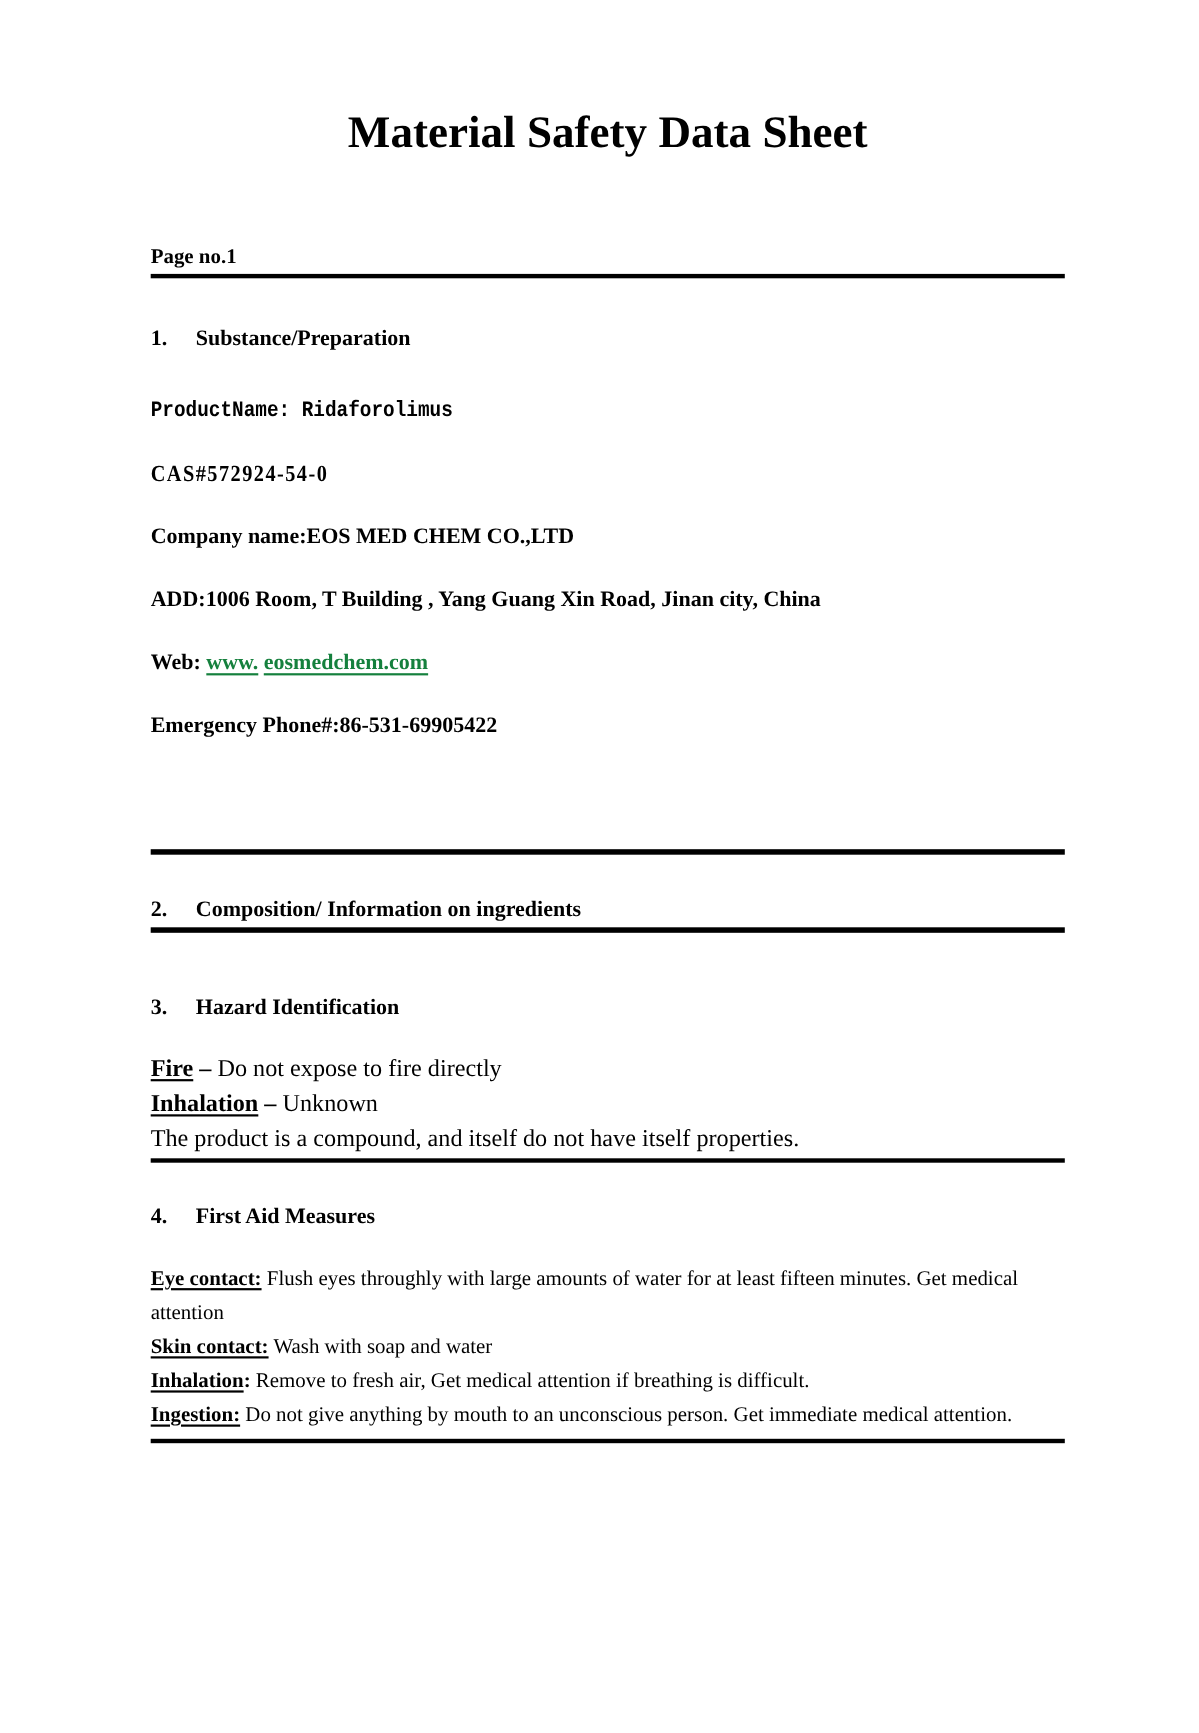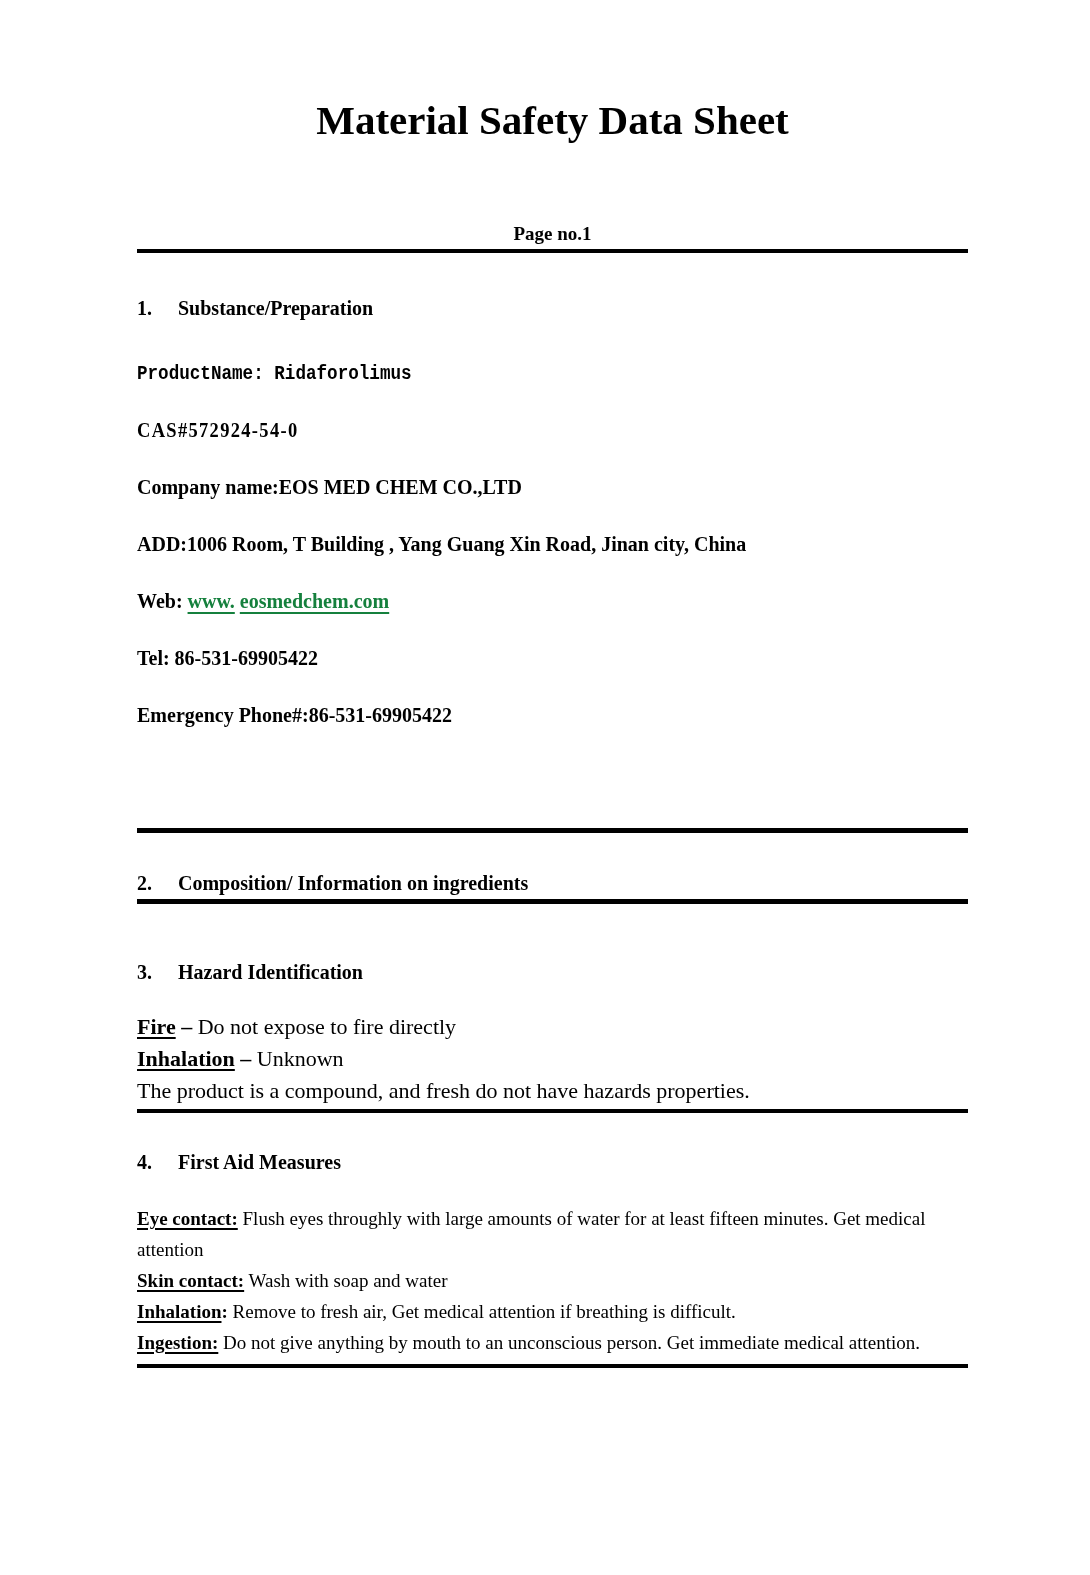--- a/index.html
+++ b/index.html
@@ -25,21 +25,20 @@
     font-size: 41px;
     line-height: 48px;
     font-weight: bold;
     text-align: center;
   }
   .page-label {
     margin: 78px 0 0;
     font-size: 19px;
     line-height: 24px;
     font-weight: bold;
-    text-align: center;
   }
 
   .rule { height: 4px; background: #000000; }
   .rule-thick { height: 5px; }
   .rule-after-pagelabel { margin-top: 3px; }
   .rule-sec1-end { margin-top: 100px; }
   .rule-sec2-end { margin-top: 3px; }
   .rule-sec3-end { margin-top: 2px; }
   .rule-sec4-end { margin-top: 6px; }
 
@@ -100,38 +99,37 @@
     <p class="contact-line first"><span class="condensed">ProductName: Ridaforolimus</span></p>
 
     <p class="contact-line"><span class="condensed cas-text">CAS#572924-54-0</span></p>
 
     <p class="contact-line">Company name:EOS MED CHEM CO.,LTD</p>
 
     <p class="contact-line">ADD:1006 Room, T Building , Yang Guang Xin Road, Jinan city, China</p>
 
     <p class="contact-line"><span>Web:</span> <a class="weblink" href="#"><span class="u">www.</span><span class="u u2">eosmedchem.com</span></a></p>
 
-    <p class="contact-line">Tel: 86-531-69905422</p>
 
     <p class="contact-line">Emergency Phone#:86-531-69905422</p>
 
     <div class="rule rule-thick rule-sec1-end"></div>
 
     <div class="sec-heading sec2-heading"><span class="sec-num">2.</span><span>Composition/ Information on ingredients</span></div>
 
 
     <div class="rule rule-thick rule-sec2-end"></div>
 
     <div class="sec-heading sec3-heading"><span class="sec-num">3.</span><span>Hazard Identification</span></div>
 
     <p class="hazard-line first"><span class="lbl">Fire</span> <span class="sep">–</span> <span>Do not expose to fire directly</span></p>
 
     <p class="hazard-line"><span class="lbl">Inhalation</span> <span class="sep">–</span> <span>Unknown</span></p>
 
-    <p class="hazard-line">The product is a compound, and fresh do not have hazards properties.</p>
+    <p class="hazard-line">The product is a compound, and itself do not have itself properties.</p>
 
     <div class="rule rule-sec3-end"></div>
 
     <div class="sec-heading sec4-heading"><span class="sec-num">4.</span><span>First Aid Measures</span></div>
 
     <p class="fa-line first"><span class="lbl">Eye contact:</span><span class="sfx"></span> <span>Flush eyes throughly with large amounts of water for at least fifteen minutes. Get medical attention</span></p>
 
     <p class="fa-line"><span class="lbl">Skin contact:</span><span class="sfx"></span> <span>Wash with soap and water</span></p>
 
     <p class="fa-line"><span class="lbl">Inhalation</span><span class="sfx">:</span> <span>Remove to fresh air, Get medical attention if breathing is difficult.</span></p>

